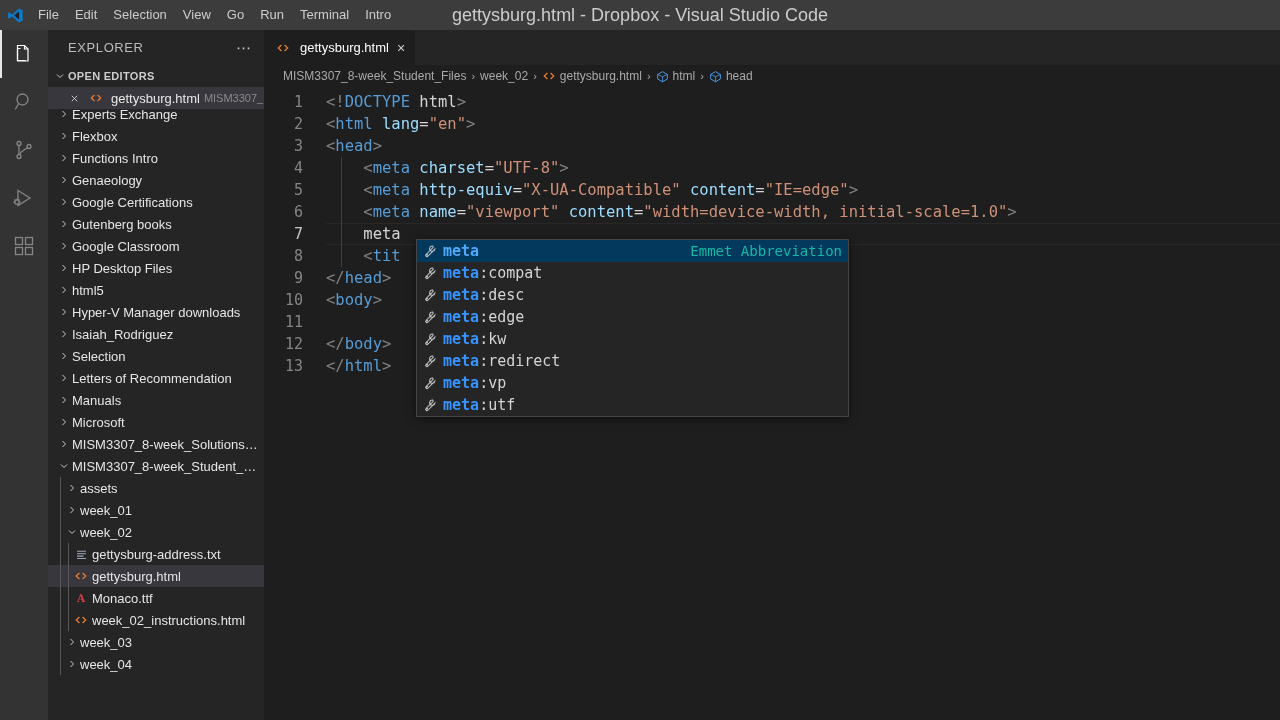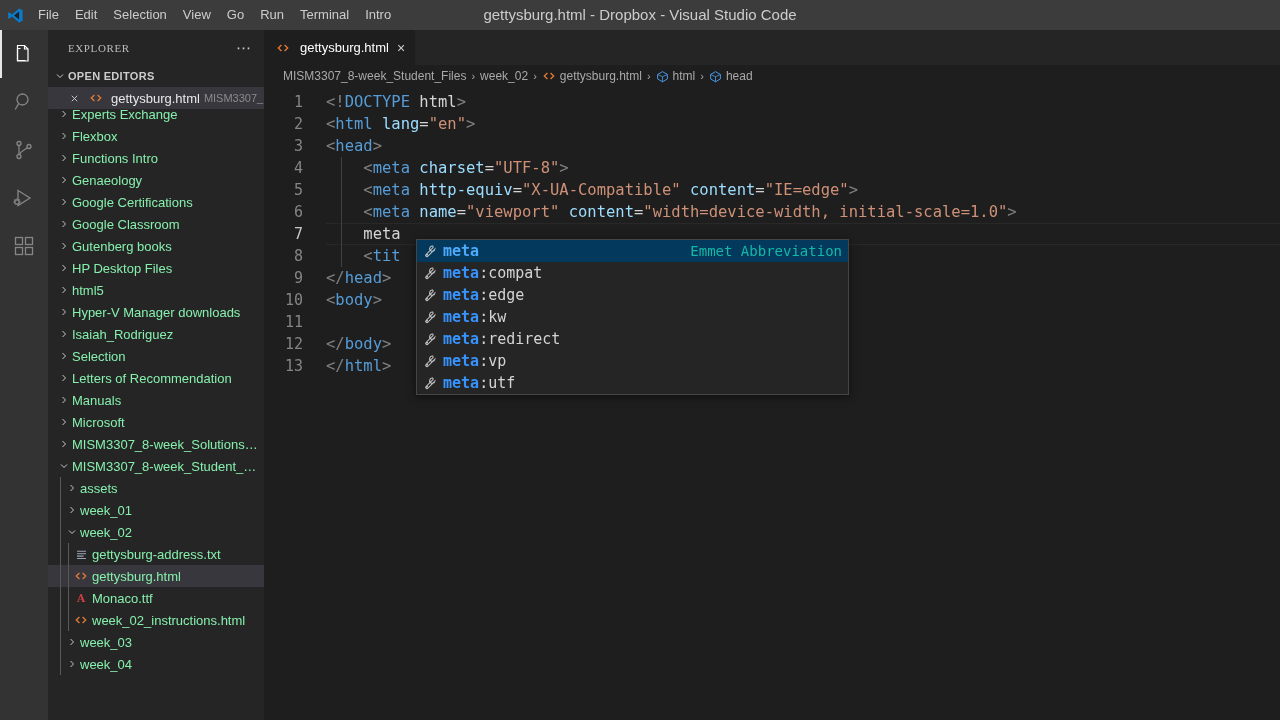--- a/index.html
+++ b/index.html
@@ -21,21 +21,21 @@
     color: #cccccc;
   }
   .vscode-logo { width: 30px; height: 30px; display: flex; align-items: center; justify-content: center; }
   .menus { display: flex; align-items: center; height: 30px; }
   .menu-item {
     padding: 0 8px; height: 30px; line-height: 30px;
     font-size: 13px; color: #cccccc; cursor: default; white-space: nowrap;
   }
   .win-title {
     position: absolute; left: 0; right: 0; top: 0; height: 30px; line-height: 30px;
-    text-align: center; font-size: 15px; color: #cccccc; pointer-events: none;
+    text-align: center; font-size: 18px; color: #cccccc; pointer-events: none;
   }
 
   
   .body-row { flex: 1; display: flex; min-height: 0; }
 
   
   .activitybar {
     width: 48px; min-width: 48px; background: #333333;
     display: flex; flex-direction: column; align-items: stretch;
   }
@@ -50,21 +50,21 @@
 
   
   .sidebar {
     width: 216px; min-width: 216px; background: #252526;
     display: flex; flex-direction: column; overflow: hidden;
   }
   .sb-header {
     height: 35px; min-height: 35px; display: flex; align-items: center;
     padding: 0 8px 0 20px; justify-content: space-between;
   }
-  .sb-header-title { font-size: 11px; letter-spacing: .6px; color: #bbbbbb; text-transform: uppercase; font-family: Liberation Serif, serif; }
+  .sb-header-title { font-size: 13px; letter-spacing: .6px; color: #bbbbbb; text-transform: uppercase; }
   .sb-more { color: #cccccc; font-size: 15px; letter-spacing: 1px; line-height: 10px; cursor: pointer; padding: 0 4px; }
 
   .section-header {
     height: 22px; min-height: 22px; display: flex; align-items: center;
     font-size: 11px; font-weight: bold; color: #cccccc; letter-spacing: .3px;
     padding-left: 4px; cursor: pointer; text-transform: uppercase;
   }
   .twisty { width: 16px; min-width: 16px; display: flex; align-items: center; justify-content: center; }
   .twisty svg { display: block; }
 
@@ -76,21 +76,21 @@
   .oe-close { width: 17px; min-width: 17px; display: flex; align-items: center; justify-content: center; color: #cccccc; }
   .oe-name { font-size: 13px; color: #e8e8e8; white-space: nowrap; }
   .oe-desc { font-size: 11px; color: #8b8b8b; white-space: nowrap; overflow: hidden; }
 
   .tree { flex: 1; overflow: hidden; position: relative; }
   .tree-row {
     height: 22px; display: flex; align-items: center; cursor: pointer;
     white-space: nowrap; overflow: hidden; position: relative;
   }
   .tree-row.selected { background: #37373d; }
-  .tr-label { font-size: 13px; color: #86efac; overflow: hidden; text-overflow: ellipsis; }
+  .tr-label { font-size: 13px; color: #e5e5e5; overflow: hidden; text-overflow: ellipsis; }
   .indent-guide {
     position: absolute; top: 0; bottom: 0; width: 1px; background: #585858;
   }
   .ficon { width: 18px; min-width: 18px; display: flex; align-items: center; justify-content: center; margin-right: 2px; }
 
   
   .editor-area { flex: 1; display: flex; flex-direction: column; background: #1e1e1e; min-width: 0; }
   .tabbar { height: 35px; min-height: 35px; background: #252526; display: flex; align-items: stretch; }
   .tab {
     display: flex; align-items: center; gap: 6px; padding: 0 10px;
@@ -315,30 +315,30 @@
             </span>
             <span class="tr-label">Google Certifications</span>
           </div>
           <div class="tree-row">
             <span style="display: inline-block; width: 8px; min-width: 8px;"></span>
             <span class="twisty">
               <svg width="12" height="12" viewBox="0 0 16 16" fill="none" stroke="#cccccc" stroke-width="1.3">
                 <path d="M6 4 L10 8 L6 12"></path>
               </svg>
             </span>
+            <span class="tr-label">Gutenberg books</span>
+          </div>
+          <div class="tree-row">
+            <span style="display: inline-block; width: 8px; min-width: 8px;"></span>
+            <span class="twisty">
+              <svg width="12" height="12" viewBox="0 0 16 16" fill="none" stroke="#cccccc" stroke-width="1.3">
+                <path d="M6 4 L10 8 L6 12"></path>
+              </svg>
+            </span>
             <span class="tr-label">Google Classroom</span>
-          </div>
-          <div class="tree-row">
-            <span style="display: inline-block; width: 8px; min-width: 8px;"></span>
-            <span class="twisty">
-              <svg width="12" height="12" viewBox="0 0 16 16" fill="none" stroke="#cccccc" stroke-width="1.3">
-                <path d="M6 4 L10 8 L6 12"></path>
-              </svg>
-            </span>
-            <span class="tr-label">Gutenberg books</span>
           </div>
           <div class="tree-row">
             <span style="display: inline-block; width: 8px; min-width: 8px;"></span>
             <span class="twisty">
               <svg width="12" height="12" viewBox="0 0 16 16" fill="none" stroke="#cccccc" stroke-width="1.3">
                 <path d="M6 4 L10 8 L6 12"></path>
               </svg>
             </span>
             <span class="tr-label">HP Desktop Files</span>
           </div>
@@ -599,20 +599,24 @@
                   <path d="M11.2 2.4 a3 3 0 1 0 2.3 3.6 l-3 3 l-5 5 a1.4 1.4 0 0 1 -2 -2 l5 -5 l3 -3 a3 3 0 0 0 -0.3 -1.6 z"></path>
                   <circle cx="4.6" cy="12.3" r="0.5" fill="#c5c5c5"></circle>
                 </svg></span><span class="sg-label"><span class="sg-match">meta</span><span></span></span><span class="sg-type">Emmet Abbreviation</span></div>
             <div class="sg-row"><span class="sg-icon"><svg width="14" height="14" viewBox="0 0 16 16" fill="none" stroke="#c5c5c5" stroke-width="1.2">
                   <path d="M11.2 2.4 a3 3 0 1 0 2.3 3.6 l-3 3 l-5 5 a1.4 1.4 0 0 1 -2 -2 l5 -5 l3 -3 a3 3 0 0 0 -0.3 -1.6 z"></path>
                   <circle cx="4.6" cy="12.3" r="0.5" fill="#c5c5c5"></circle>
                 </svg></span><span class="sg-label"><span class="sg-match">meta</span><span>:compat</span></span></div>
             <div class="sg-row"><span class="sg-icon"><svg width="14" height="14" viewBox="0 0 16 16" fill="none" stroke="#c5c5c5" stroke-width="1.2">
                   <path d="M11.2 2.4 a3 3 0 1 0 2.3 3.6 l-3 3 l-5 5 a1.4 1.4 0 0 1 -2 -2 l5 -5 l3 -3 a3 3 0 0 0 -0.3 -1.6 z"></path>
                   <circle cx="4.6" cy="12.3" r="0.5" fill="#c5c5c5"></circle>
+                </svg></span><span class="sg-label"><span class="sg-match">meta</span><span>:desc</span></span></div>
+            <div class="sg-row"><span class="sg-icon"><svg width="14" height="14" viewBox="0 0 16 16" fill="none" stroke="#c5c5c5" stroke-width="1.2">
+                  <path d="M11.2 2.4 a3 3 0 1 0 2.3 3.6 l-3 3 l-5 5 a1.4 1.4 0 0 1 -2 -2 l5 -5 l3 -3 a3 3 0 0 0 -0.3 -1.6 z"></path>
+                  <circle cx="4.6" cy="12.3" r="0.5" fill="#c5c5c5"></circle>
                 </svg></span><span class="sg-label"><span class="sg-match">meta</span><span>:edge</span></span></div>
             <div class="sg-row"><span class="sg-icon"><svg width="14" height="14" viewBox="0 0 16 16" fill="none" stroke="#c5c5c5" stroke-width="1.2">
                   <path d="M11.2 2.4 a3 3 0 1 0 2.3 3.6 l-3 3 l-5 5 a1.4 1.4 0 0 1 -2 -2 l5 -5 l3 -3 a3 3 0 0 0 -0.3 -1.6 z"></path>
                   <circle cx="4.6" cy="12.3" r="0.5" fill="#c5c5c5"></circle>
                 </svg></span><span class="sg-label"><span class="sg-match">meta</span><span>:kw</span></span></div>
             <div class="sg-row"><span class="sg-icon"><svg width="14" height="14" viewBox="0 0 16 16" fill="none" stroke="#c5c5c5" stroke-width="1.2">
                   <path d="M11.2 2.4 a3 3 0 1 0 2.3 3.6 l-3 3 l-5 5 a1.4 1.4 0 0 1 -2 -2 l5 -5 l3 -3 a3 3 0 0 0 -0.3 -1.6 z"></path>
                   <circle cx="4.6" cy="12.3" r="0.5" fill="#c5c5c5"></circle>
                 </svg></span><span class="sg-label"><span class="sg-match">meta</span><span>:redirect</span></span></div>
             <div class="sg-row"><span class="sg-icon"><svg width="14" height="14" viewBox="0 0 16 16" fill="none" stroke="#c5c5c5" stroke-width="1.2">

